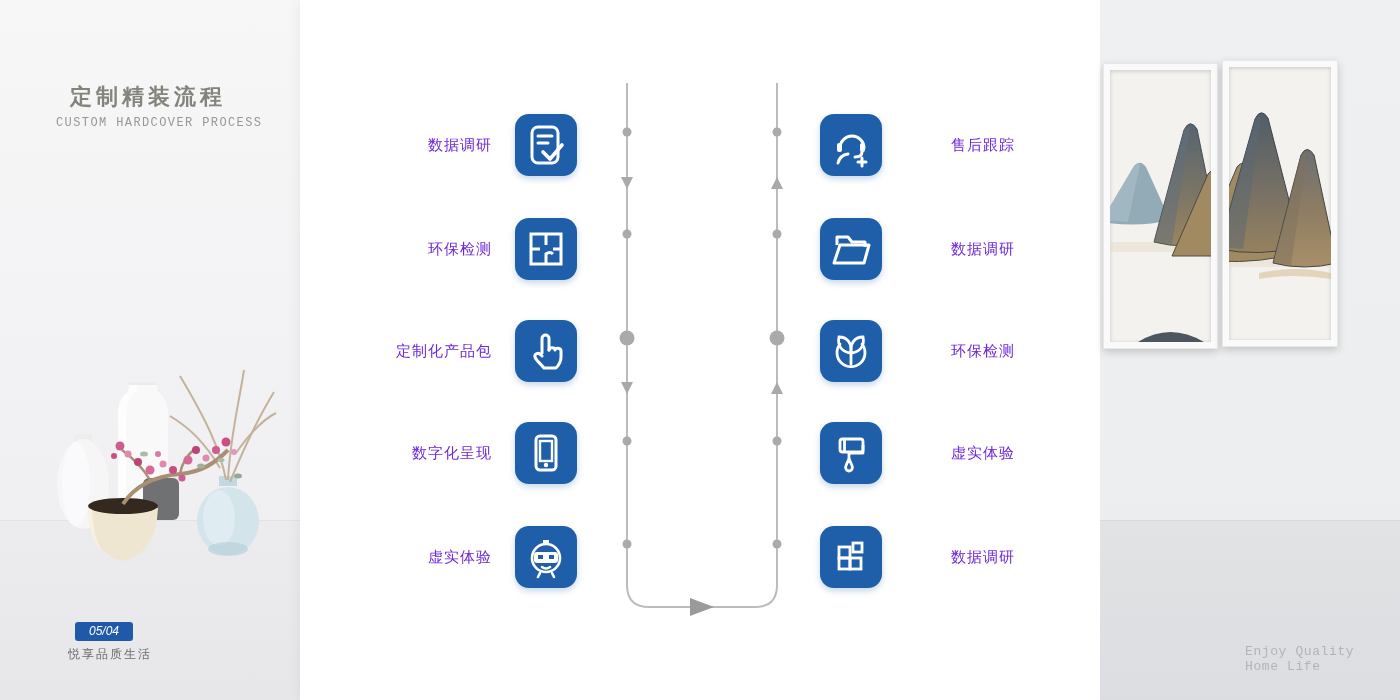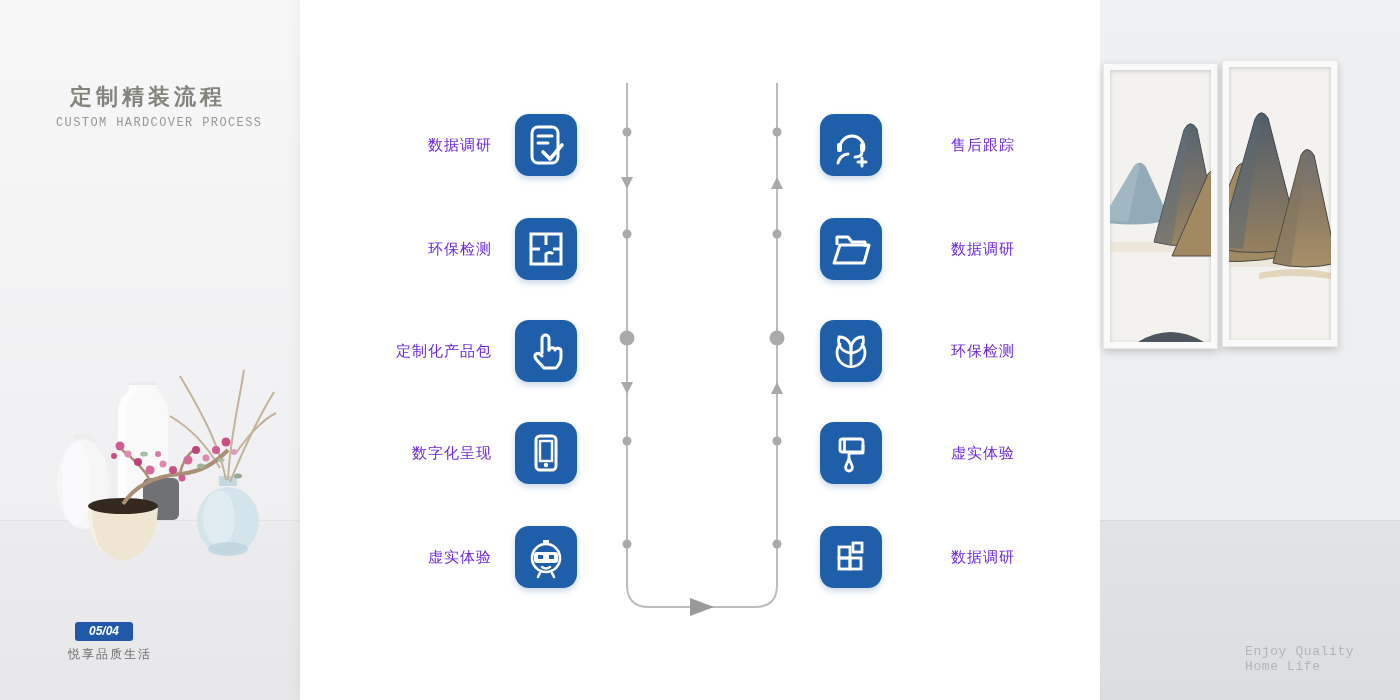--- a/index.html
+++ b/index.html
@@ -9,21 +9,21 @@
   
   .left-panel{position:absolute;left:0;top:0;width:300px;height:700px;
               background:linear-gradient(180deg,#f7f7f8 0%,#f1f1f3 60%,#ededef 100%);}
   .left-floor{position:absolute;left:0;top:520px;width:300px;height:180px;
               background:linear-gradient(180deg,#ececee,#e7e7ea);border-top:1px solid #e3e3e6;}
   .page-title{position:absolute;left:70px;top:82px;font-size:22px;font-weight:bold;
               letter-spacing:4px;color:#84847d;}
   .page-subtitle{position:absolute;left:56px;top:116px;font-size:12px;letter-spacing:1.4px;
               color:#97979a;font-family:Liberation Mono, monospace;}
   .page-badge{position:absolute;left:75px;top:622px;width:58px;height:19px;background:#2059a8;
-              border-radius:3px;color:#ffffff;font-style:italic;font-weight:bold;font-size:12px;
+              border-radius:3px;color:#ffffff;font-style:italic;font-weight:normal;font-size:12px;
               text-align:center;line-height:19px;font-family:"Liberation Sans",sans-serif;}
   .tagline{position:absolute;left:68px;top:646px;font-size:12px;letter-spacing:2px;color:#6b6b6b;}
 
   
   .main-page{position:absolute;left:300px;top:0;width:800px;height:700px;background:#ffffff;
              box-shadow:0 0 14px rgba(0,0,0,0.07);}
 
   .step-icon{position:absolute;width:62px;height:62px;background:#1f5fa9;border-radius:14px;
              box-shadow:0 3px 6px rgba(31,95,169,0.25);}
   .step-icon svg{position:absolute;left:0;top:0;}

